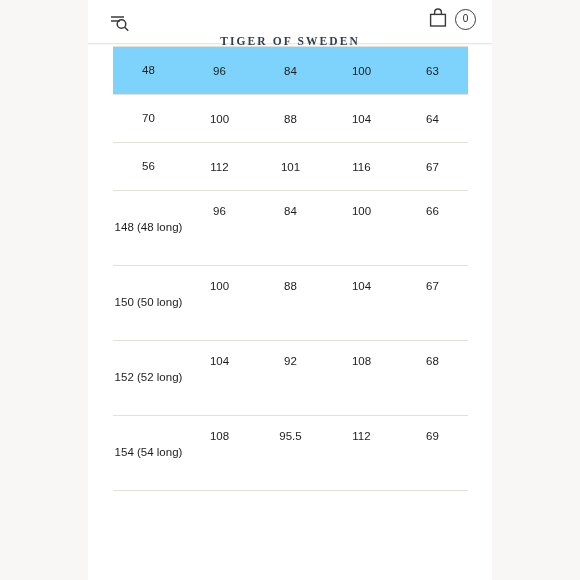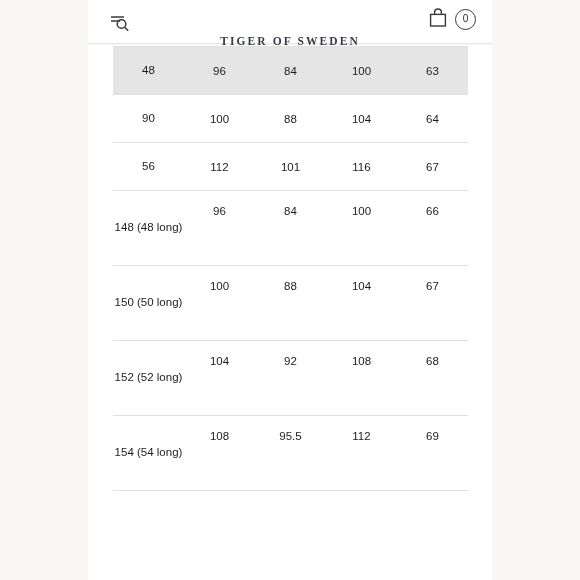--- a/index.html
+++ b/index.html
@@ -127,21 +127,21 @@
 
   
   td.cell-size {
     width: 71px;
     background: #f1ece3;
     line-height: 1.35;
     padding: 0 6px;
   }
 
   
-  tr.row-highlight td { background: #e5e5e5; }
+  tr.row-highlight td { background: #7dd3fc; }
 
   td.cell-val { width: 71px; }
 
   
   #page-bottom-edge {
     position: absolute;
     left: 0;
     bottom: 0;
     width: 404px;
     height: 4px;
@@ -183,21 +183,21 @@
 
           <tr class="row-normal row-highlight">
             <td class="cell-size">48</td>
             <td class="cell-val">96</td>
             <td class="cell-val">84</td>
             <td class="cell-val">100</td>
             <td class="cell-val">63</td>
           </tr>
 
           <tr class="row-normal">
-            <td class="cell-size">90</td>
+            <td class="cell-size">70</td>
             <td class="cell-val">100</td>
             <td class="cell-val">88</td>
             <td class="cell-val">104</td>
             <td class="cell-val">64</td>
           </tr>
 
 
 
           <tr class="row-normal">
             <td class="cell-size">56</td>

